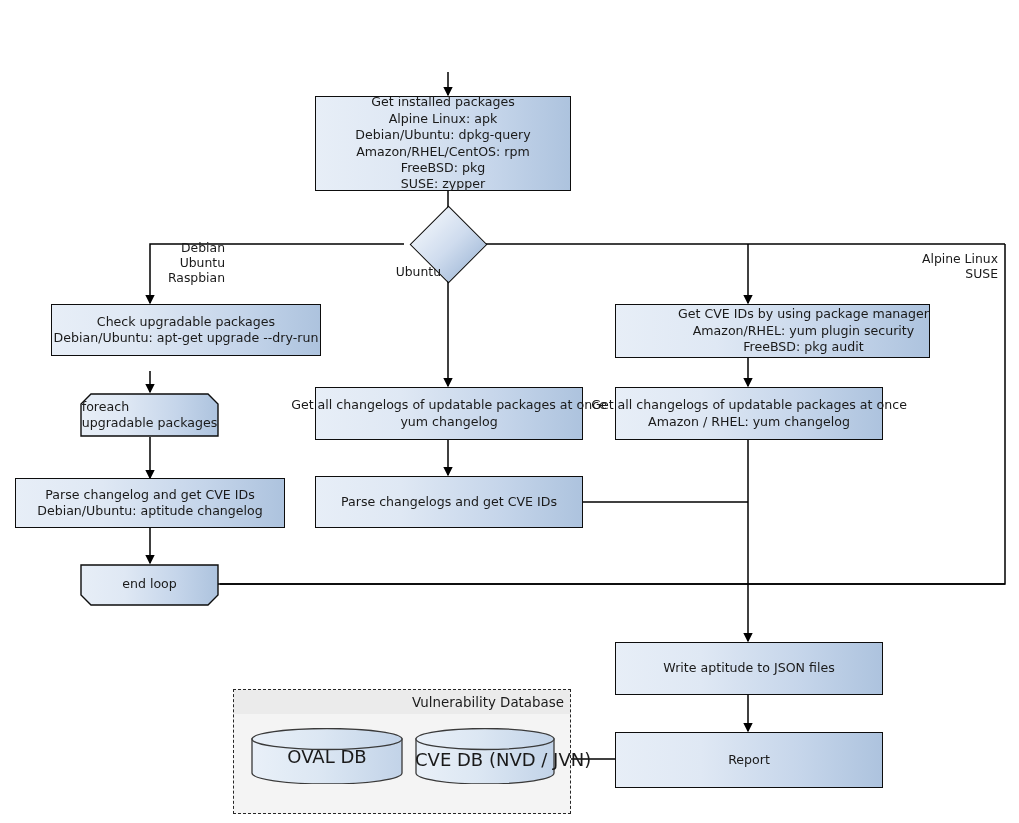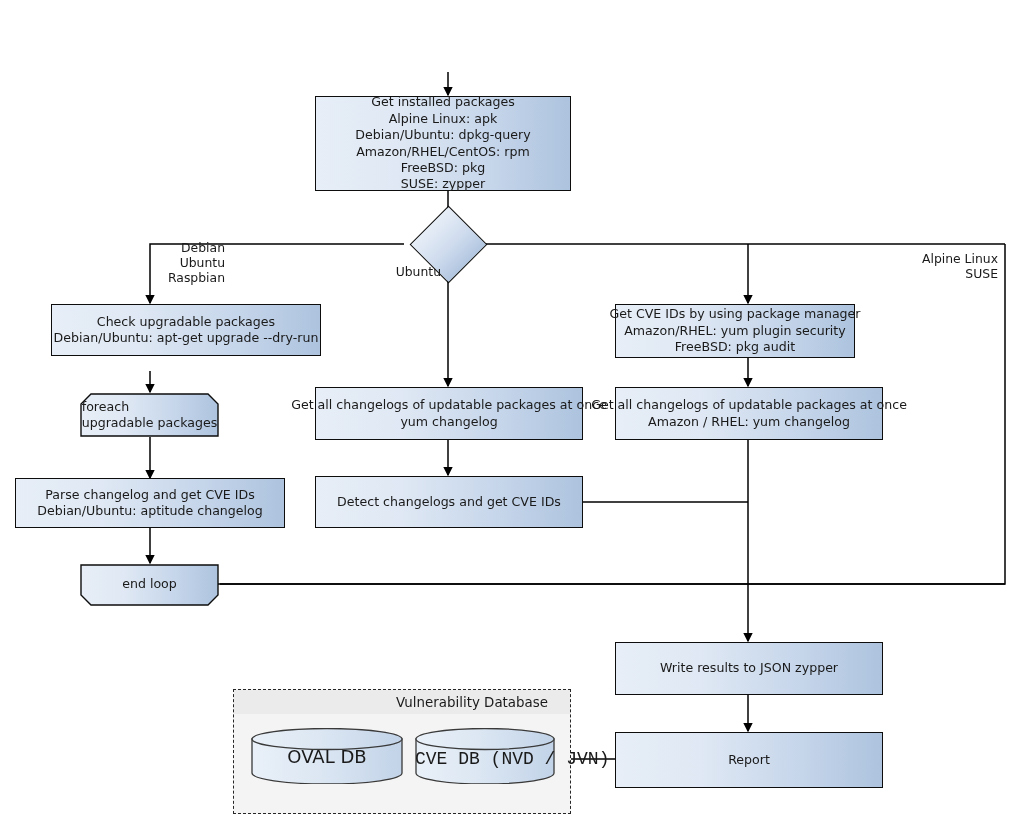--- a/index.html
+++ b/index.html
@@ -21,21 +21,21 @@
   .cutwrap{position:absolute;}
   .cutwrap svg{position:absolute;left:0;top:0;overflow:visible;}
   .cutwrap .txt{position:absolute;inset:0;display:flex;align-items:center;justify-content:center;
                 text-align:left;font-size:12.6px;line-height:16.4px;white-space:nowrap;}
 
   .edgelabel{position:absolute;font-size:12.4px;line-height:15.2px;text-align:right;white-space:nowrap;}
 
   .dbgroup{position:absolute;box-sizing:border-box;border:1.6px dashed #262626;background:#f4f4f4;}
   .dbgroup .head{height:24px;background:#ebebeb;border-bottom:1px solid #f4f4f4;
                  display:flex;align-items:center;justify-content:flex-end;
-                 padding-right:22px;font-size:13.4px;}
+                 padding-right:6px;font-size:13.4px;}
   .cyl{position:absolute;}
   .cyl .ctxt{position:absolute;left:0;right:0;top:50%;transform:translateY(-50%);
              text-align:center;font-size:18px;white-space:nowrap;}
 </style>
 </head>
 <body>
 
 <div id="canvas">
 
   <svg class="wires" viewBox="0 0 1019 823" xmlns="http://www.w3.org/2000/svg">
@@ -132,33 +132,33 @@
       <path d="M1,1 L138,1 L138,31 L128,41 L11,41 L1,31 Z" fill="url(#gB)" stroke="#0d0d0d" stroke-width="1.4"></path>
     </svg>
     <div class="txt">end loop</div>
   </div>
 
   <div class="node overflow" style="left:315px;top:387px;width:268px;height:53px;">
     <span class="lbl">Get all changelogs of updatable packages at once<br>yum changelog</span>
   </div>
 
   <div class="node" style="left:315px;top:476px;width:268px;height:52px;">
-    <span class="lbl">Detect changelogs and get CVE IDs</span>
+    <span class="lbl">Parse changelogs and get CVE IDs</span>
   </div>
 
-  <div class="node" style="left:615px;top:304px;width:240px;height:54px;">
+  <div class="node" style="left:615px;top:304px;width:315px;height:54px;justify-content:flex-end;">
     <span class="lbl">Get CVE IDs by using package manager<br>Amazon/RHEL: yum plugin security<br>FreeBSD: pkg audit</span>
   </div>
 
   <div class="node overflow" style="left:615px;top:387px;width:268px;height:53px;">
     <span class="lbl">Get all changelogs of updatable packages at once<br>Amazon / RHEL: yum changelog</span>
   </div>
 
   <div class="node" style="left:615px;top:642px;width:268px;height:53px;">
-    <span class="lbl">Write results to JSON zypper</span>
+    <span class="lbl">Write aptitude to JSON files</span>
   </div>
 
   <div class="node" style="left:615px;top:732px;width:268px;height:56px;">
     <span class="lbl">Report</span>
   </div>
 
   <div class="dbgroup" style="left:233px;top:689px;width:338px;height:125px;">
     <div class="head">Vulnerability Database</div>
 
     <div class="cyl" style="left:17px;top:38px;width:152px;height:56px;">
@@ -169,21 +169,21 @@
               <stop offset="45%" stop-color="#dce7f3"></stop>
             <stop offset="100%" stop-color="#c2d3e8"></stop>
           </linearGradient>
         </defs>
         <path d="M1,11 L1,45 A75,11 0 0 0 151,45 L151,11 Z" fill="url(#gC)" stroke="#3a3a3a" stroke-width="1.3"></path>
         <ellipse cx="76" cy="11" rx="75" ry="10.5" fill="url(#gC)" stroke="#3a3a3a" stroke-width="1.3"></ellipse>
       </svg>
       <div class="ctxt">OVAL DB</div>
     </div>
 
-    <div class="cyl" style="left:181px;top:38px;width:140px;height:61px;font-family:Liberation Mono, monospace;">
+    <div class="cyl" style="left:181px;top:38px;width:140px;height:61px;">
       <svg width="140" height="56" viewBox="0 0 140 56" xmlns="http://www.w3.org/2000/svg">
         <defs>
           <linearGradient id="gD" x1="0" y1="0" x2="1" y2="0">
             <stop offset="0%" stop-color="#e9f0f8"></stop>
               <stop offset="45%" stop-color="#dce7f3"></stop>
             <stop offset="100%" stop-color="#c2d3e8"></stop>
           </linearGradient>
         </defs>
         <path d="M1,11 L1,45 A69,11 0 0 0 139,45 L139,11 Z" fill="url(#gD)" stroke="#3a3a3a" stroke-width="1.3"></path>
         <ellipse cx="70" cy="11" rx="69" ry="10.5" fill="url(#gD)" stroke="#3a3a3a" stroke-width="1.3"></ellipse>

